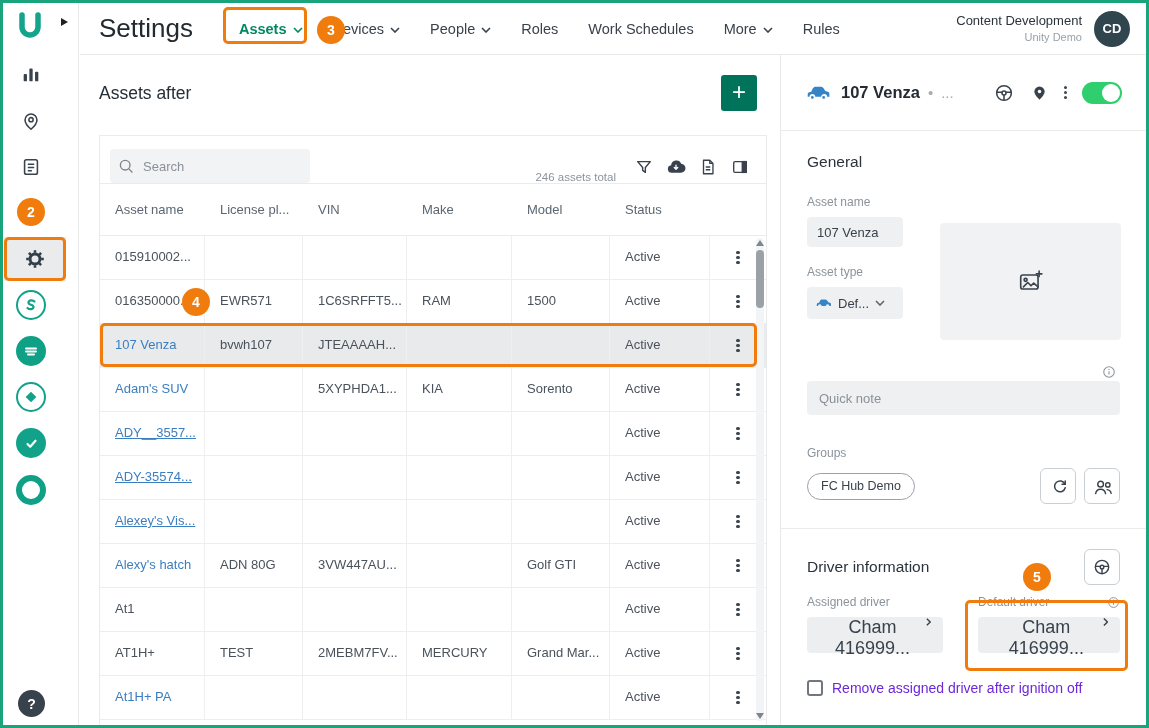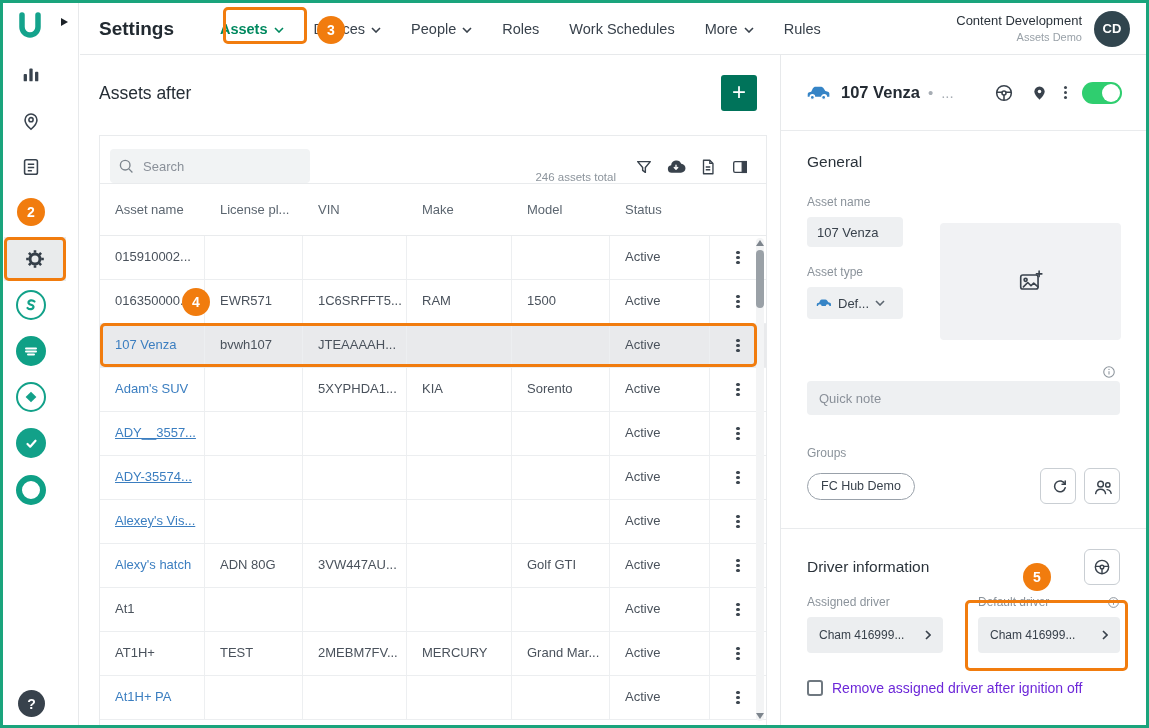--- a/index.html
+++ b/index.html
@@ -12,21 +12,21 @@
   .logo{position:absolute;left:10px;top:6px}
   .expand-arrow{position:absolute;left:58px;top:15px;width:0;height:0;border-left:7px solid #1c2228;border-top:4.5px solid transparent;border-bottom:4.5px solid transparent;cursor:pointer}
   .snav{position:absolute;left:11px;width:34px;height:34px;display:flex;align-items:center;justify-content:center;color:#39434e;cursor:pointer}
   .settings-item{position:absolute;left:1px;top:234px;width:62px;height:44px;background:#e9ebec;display:flex;align-items:center;justify-content:center;color:#343e48;cursor:pointer}
   .app-icon{position:absolute;left:13px;width:30px;height:30px;border-radius:50%;display:flex;align-items:center;justify-content:center;cursor:pointer}
   .help-btn{position:absolute;left:15px;top:687px;width:27px;height:27px;border-radius:50%;background:#38424c;color:#fff;font-size:14px;font-weight:bold;display:flex;align-items:center;justify-content:center;cursor:pointer}
 
   
   .main{position:absolute;left:77px;top:0;right:0;height:100%}
   .topbar{height:52px;border-bottom:1px solid #e7e9eb;display:flex;align-items:center;padding:0 16px 0 19px;background:#fff}
-  .tb-title{font-size:19px;font-weight:bold;color:#222a31}
+  .tb-title{font-size:26px;font-weight:normal;color:#222a31}
   .tabs{display:flex;margin-left:46px;gap:30px;align-items:center}
   .tab{display:flex;align-items:center;gap:6px;font-size:14.5px;color:#39424c;cursor:pointer;white-space:nowrap}
   .tab svg{margin-top:2px}
   .tab.active{color:var(--active-tab-green,#00895f);font-weight:bold}
   .account{margin-left:auto;text-align:right;line-height:1.35}
   .acct-name{font-size:13px;color:#2b333b}
   .acct-ws{font-size:11px;color:#99a1a8}
   .avatar{width:36px;height:36px;border-radius:50%;background:var(--avatar-bg,#31454e);color:#fff;font-size:13px;font-weight:bold;display:flex;align-items:center;justify-content:center;margin-left:12px;cursor:pointer}
 
   .content{position:absolute;top:52px;left:0;right:0;bottom:0;display:flex}
@@ -84,21 +84,21 @@
   .groups-row{margin-top:8px;display:flex;align-items:center;height:36px}
   .chip{height:27px;border:1px solid #99a1aa;border-radius:14px;padding:0 13px;display:flex;align-items:center;font-size:12.5px;color:#39424c;cursor:pointer}
   .groups-row .btns{margin-left:auto;display:flex;gap:8px}
   .sq-btn{width:36px;height:36px;border:1px solid #c9ced3;border-radius:6px;display:flex;align-items:center;justify-content:center;color:#39424c;cursor:pointer;background:#fff}
   .dp-divider{height:1px;background:#e9ebed;margin:24px -26px 0 -26px}
   .driver-head{margin-top:20px;display:flex;align-items:center;justify-content:space-between}
   .driver-cols{margin-top:10px;display:flex;gap:35px}
   .dcol1{width:136px}.dcol2{width:142px}
   .dlabel-row{display:flex;align-items:center;gap:6px}
   .dlabel-row .info{margin-left:auto}
-  .drv-btn{margin-top:8px;width:100%;height:36px;background:#eceef0;border:none;border-radius:4px;display:flex;align-items:center;justify-content:space-between;padding:0 12px;font-size:12px;color:#39424c;cursor:pointer;font-family:inherit}
+  .drv-btn{margin-top:8px;width:100%;height:36px;background:#eceef0;border:none;border-radius:4px;display:flex;align-items:flex-start;justify-content:space-between;padding:0 12px;font-size:18px;color:#39424c;cursor:pointer;font-family:inherit}
   .checkbox-row{margin-top:27px;display:flex;align-items:center;gap:9px}
   .checkbox{width:16px;height:16px;border:2px solid #6f7880;border-radius:3px;background:#fff;cursor:pointer;flex:none}
   .cb-label{font-size:14px;color:#6d28d9}
   .img-placeholder{position:absolute;top:168px;right:25px;width:181px;height:117px;background:#f1f2f4;border-radius:4px;display:flex;align-items:center;justify-content:center;color:#39424c;cursor:pointer}
   .info-float{position:absolute;top:310px;right:30px;color:#8b939b}
   .info{color:#8b939b;display:flex}
 
   
   .overlay{position:absolute;inset:0;z-index:40;pointer-events:none}
   .ann-rect{position:absolute;border:3px solid var(--annotation-orange,#f17c0e);border-radius:5px}
@@ -206,21 +206,21 @@
               <svg width="10" height="6" viewBox="0 0 10 6" fill="none" stroke="currentColor" stroke-width="1.6">
                 <path d="M1 1l4 4 4-4"></path>
               </svg>
             </div>
         <div class="tab">
               <span>Rules</span>
             </div>
       </div>
       <div class="account">
         <div class="acct-name">Content Development</div>
-        <div class="acct-ws">Assets Demo</div>
+        <div class="acct-ws">Unity Demo</div>
       </div>
       <div class="avatar">
             <span>CD</span>
           </div>
     </div>
 
     <div class="content">
 
       <div class="table-panel">
         <div class="assets-header">

